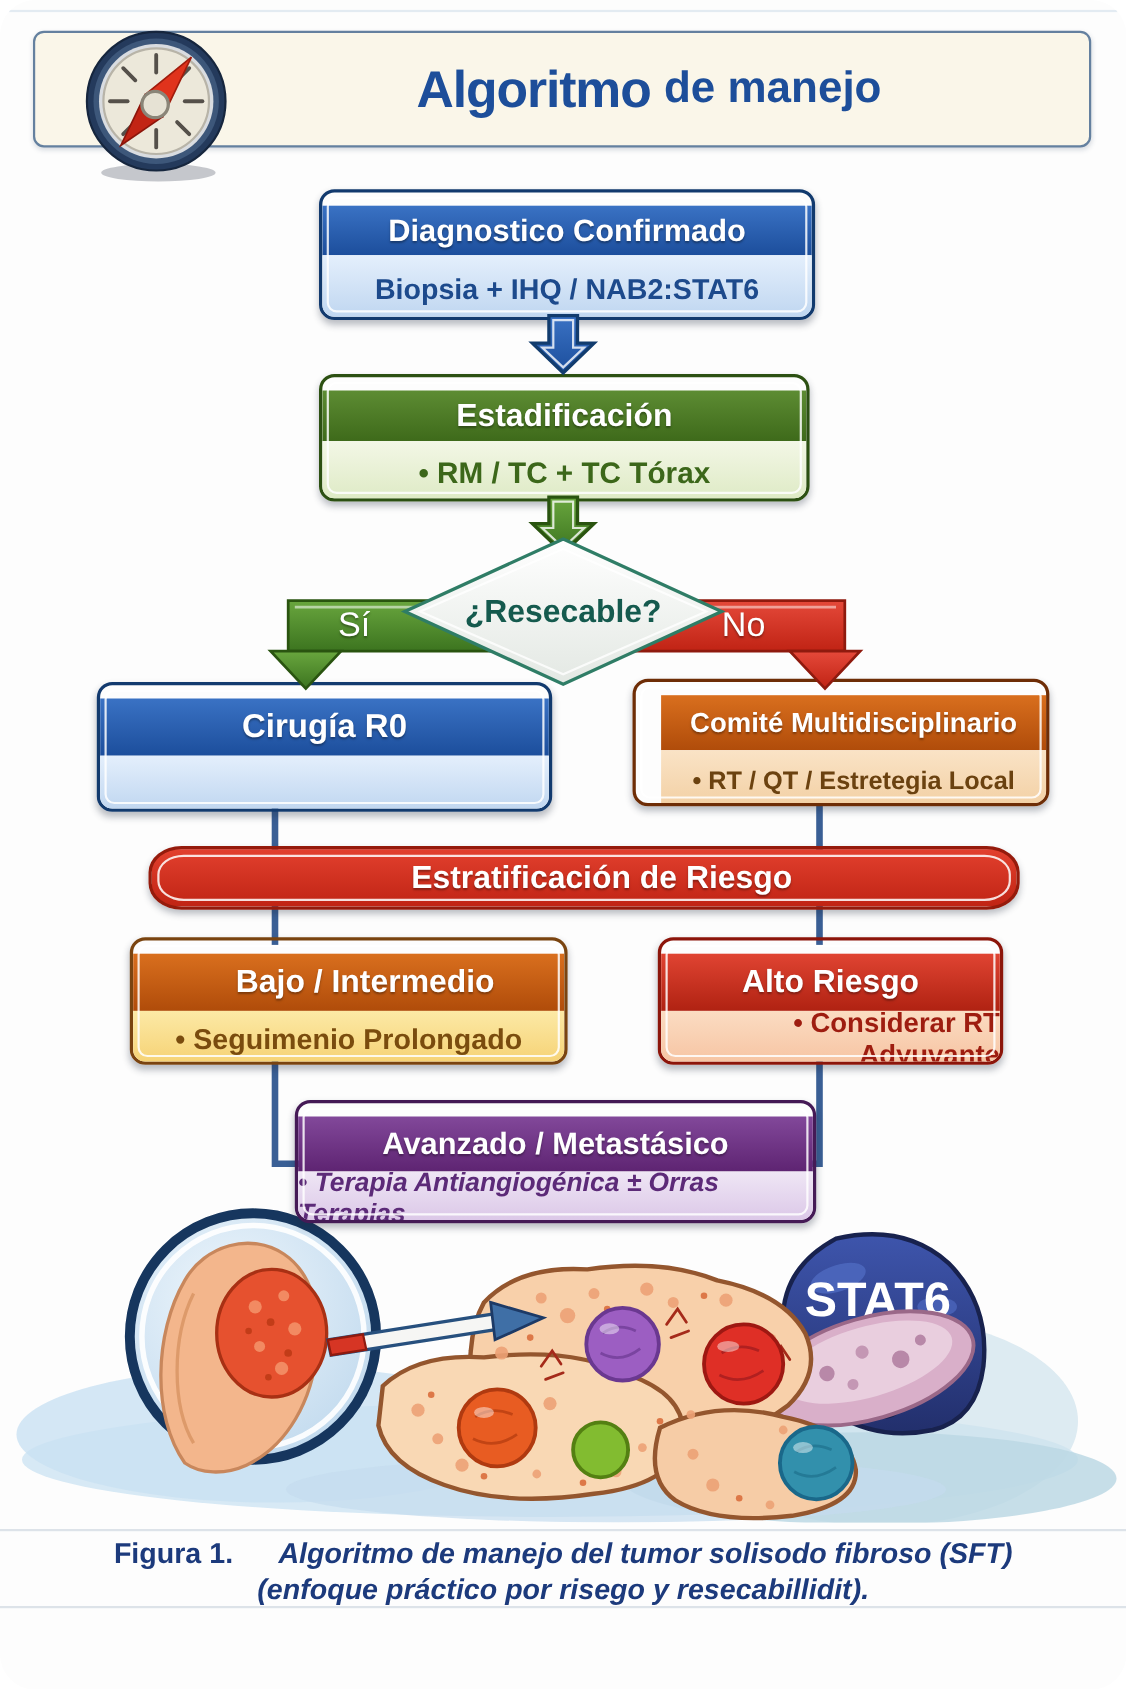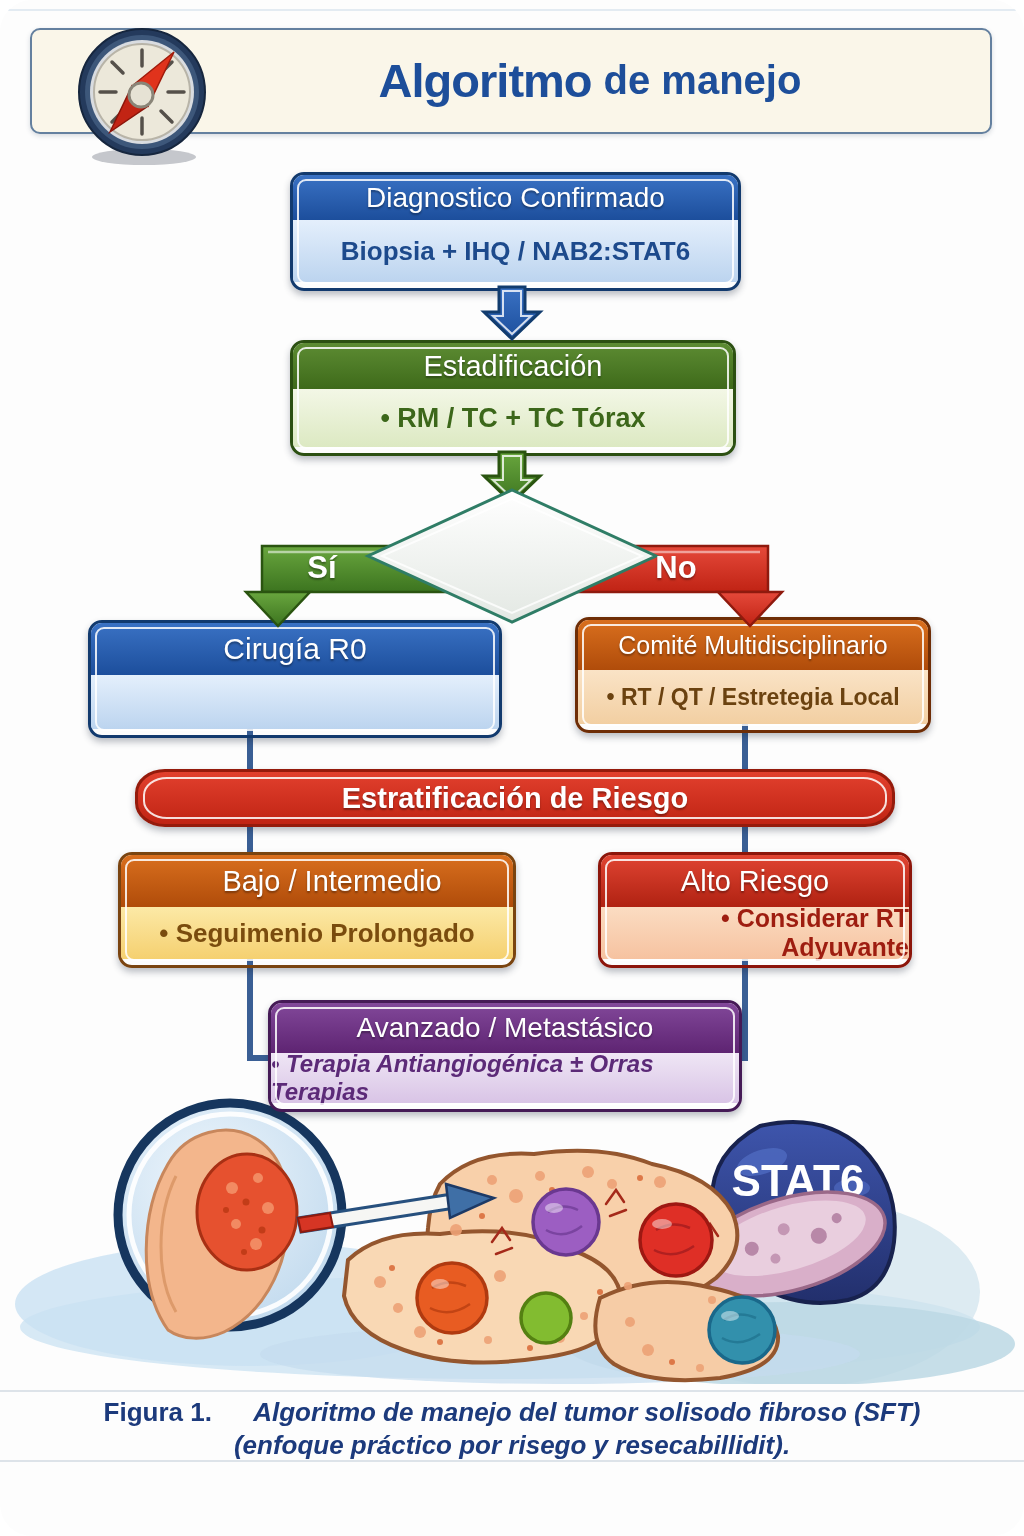--- a/index.html
+++ b/index.html
@@ -25,60 +25,60 @@
   .header-title .t2{font-size:40px;font-weight:700;}
   .top-line{left:0;top:9px;width:1024px;height:2px;background:#e3ebf2;}
   
   .node{
     position:absolute;border-radius:14px;overflow:hidden;
     box-shadow:0 4px 7px rgba(30,40,60,.30);
     border:3px solid #333;
   }
   .node .hd{
     display:flex;align-items:center;justify-content:center;
-    color:#fff;font-weight:400;text-shadow:0 2px 2px rgba(0,0,0,.35);
+    color:#fff;font-weight:700;text-shadow:0 2px 2px rgba(0,0,0,.35);margin-top:12px;
   }
   .node .bd{
     display:flex;align-items:center;justify-content:center;font-weight:700;
   }
   .node .outline{
     position:absolute;inset:4px;border:2px solid rgba(255,255,255,.85);
     border-radius:9px;pointer-events:none;
   }
   .blue{border-color:#123a6e;}
   .blue .hd{background:linear-gradient(#3a72c4,#1c4e9c);}
   .blue .bd{background:linear-gradient(#e4effc,#bcd4ef);color:#1d4a8c;}
   .greenN{border-color:#2c5012;}
   .greenN .hd{background:linear-gradient(#5d8c33,#3e6a1a);}
   .greenN .bd{background:linear-gradient(#f3f7e6,#dce9c2);color:#3c671a;}
-  .orangeN{border-color:#6e2d06;}
+  .orangeN{border-color:#6e2d06;padding-left:23px;}
   .orangeN .hd{background:linear-gradient(#d96f1e,#b04c0a);}
   .orangeN .bd{background:linear-gradient(#fae3c6,#f2cfa2);color:#6b4210;}
   .yellowN{border-color:#7a4410;}
   .yellowN .hd{background:linear-gradient(#d96f1e,#b04c0a);padding-left:30px;}
   .yellowN .bd{background:linear-gradient(#fce9a6,#f5d070);color:#7a4c0e;}
   .redN{border-color:#8c150a;}
   .redN .hd{background:linear-gradient(#e04432,#b02212);}
   .redN .bd{background:linear-gradient(#fbdcc2,#f6c2a0);color:#9e1d10;text-align:right;}
   .purpleN{border-color:#451a56;}
   .purpleN .hd{background:linear-gradient(#82489a,#5e2472);}
   .purpleN .bd{background:linear-gradient(#efe6f5,#d9c4e6);color:#5c2a78;font-style:italic;}
   
   .banner{
     left:135px;top:769px;width:754px;height:52px;
     background:linear-gradient(#e2402e,#c02414);
     border:3px solid #951b0c;border-radius:30px/24px;
     box-shadow:0 4px 7px rgba(30,40,60,.3);
     display:flex;align-items:center;justify-content:center;
-    color:#fff;font-weight:700;font-size:29px;text-shadow:0 2px 2px rgba(0,0,0,.35);
+    color:#fff;font-weight:700;font-size:29px;text-shadow:0 2px 2px rgba(0,0,0,.35);padding-left:32px;
   }
   .banner .outline{position:absolute;inset:5px;border:2px solid rgba(255,255,255,.85);border-radius:24px/18px;pointer-events:none;}
   
   .dz-label{color:#155a4e;font-size:29px;font-weight:700;text-align:center;}
-  .ribbon-label{color:#fff;font-size:31px;font-weight:700;text-align:center;text-shadow:0 2px 2px rgba(0,0,0,.35);}
+  .ribbon-label{color:#fff;font-size:31px;font-weight:400;text-align:center;text-shadow:0 2px 2px rgba(0,0,0,.35);}
   
   .sep{left:0;width:1024px;height:2px;background:#dde3e9;}
   .caption{
     left:82px;top:1396px;width:860px;text-align:center;
     color:#1c3a7c;font-size:26px;line-height:1.28;
   }
   .caption .cap-label{font-weight:700;}
   .caption .cap-text{font-style:italic;font-weight:600;margin-left:34px;}
   svg{display:block;}
   .z1{z-index:1}.z2{z-index:2}.z3{z-index:3}.z4{z-index:4}
@@ -241,20 +241,21 @@
       <path d="M718,592 L782,592 L750,626 Z" fill="url(#gred)" stroke="#8f1a0e" stroke-width="2.5"></path>
       <path d="M562,552 L760,552" stroke="rgba(255,255,255,.5)" stroke-width="2.5" fill="none"></path>
     </g>
 
     <g>
       <polygon points="512,490 656,556 512,622 368,556" fill="url(#gdiam)" stroke="#2f7d66" stroke-width="3"></polygon>
       <polygon points="512,499 642,556 512,613 382,556" fill="none" stroke="#ffffff" stroke-width="2" opacity=".8"></polygon>
     </g>
   </svg>
 
+  <div class="abs dz-label z4" style="left:397px;top:540px;width:230px;">¿Resecable?</div>
   <div class="abs ribbon-label z4" style="left:282px;top:550px;width:80px;">Sí</div>
   <div class="abs ribbon-label z4" style="left:636px;top:550px;width:80px;">No</div>
 
   <svg class="abs z1" style="left:0;top:1092px;" width="1024" height="292" viewBox="0 0 1024 292">
     <defs>
       <radialGradient id="glens" cx=".4" cy=".35" r=".9">
         <stop offset="0" stop-color="#eef6fc"></stop>
           <stop offset="1" stop-color="#b5d2ea"></stop>
       </radialGradient>
       <linearGradient id="gstat" x1="0" y1="0" x2="0" y2="1">

